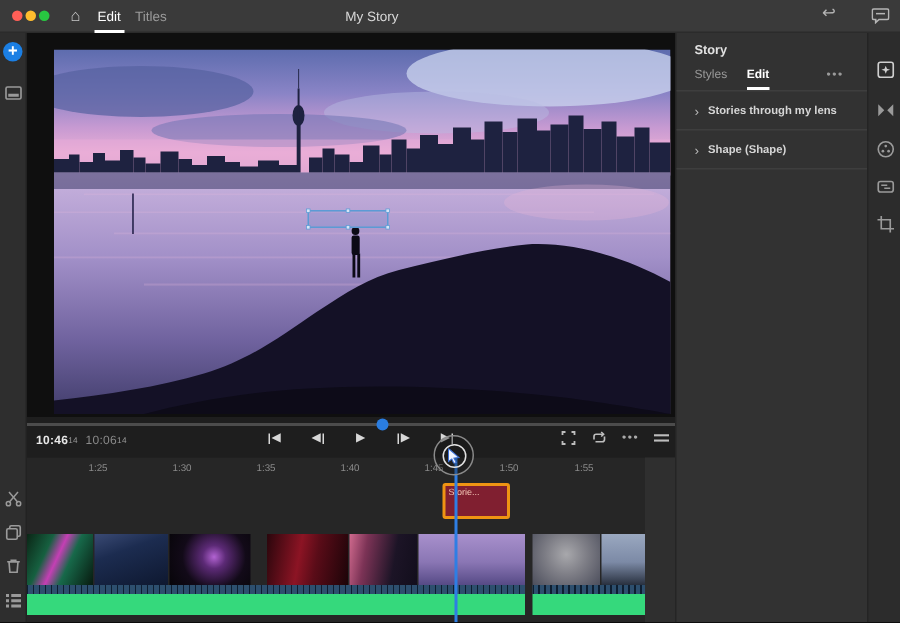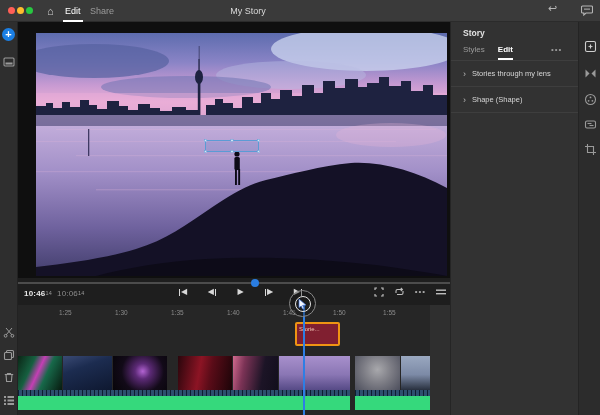--- a/index.html
+++ b/index.html
@@ -84,21 +84,21 @@
   
   #right-panel{left:450px;top:22px;width:128px;height:393px;background:#323232;border-left:1px solid #252525;}
   #panel-header{left:12px;top:6px;font-size:8.5px;font-weight:bold;color:#e2e2e2;}
   #panel-tabs{left:12px;top:23px;display:flex;font-size:8px;}
   #ptab-styles{color:#9a9a9a;padding-bottom:4px;}
   #ptab-edit{color:#fff;margin-left:13px;border-bottom:2px solid #fff;padding-bottom:4px;font-weight:bold;}
   #panel-more-btn{left:100px;top:23px;font-size:8px;letter-spacing:1px;color:#9a9a9a;}
   .pdivider{left:0;width:128px;height:1px;background:#3e3e3e;}
   .psection{left:0;width:128px;height:25px;display:flex;align-items:center;padding-left:12px;}
   .psection .chev{color:#b8b8b8;font-size:9px;margin-right:6px;}
-  .psection .plabel{font-size:7.5px;font-weight:normal;color:#d6d6d6;}
+  .psection .plabel{font-size:7.5px;font-weight:bold;color:#d6d6d6;}
 
   
   #right-strip{left:578px;top:22px;width:22px;height:393px;background:#2c2c2c;border-left:1px solid #242424;}
   .rs-icon{left:4.5px;width:13px;height:13px;color:#9a9a9a;}
   #graphics-panel-btn{top:18px;color:#cfcfcf;}
   #transitions-panel-btn{top:45px;}
   #color-panel-btn{top:71px;}
   #speed-panel-btn{top:96px;}
   #crop-panel-btn{top:121px;}
 
@@ -108,21 +108,21 @@
 <body>
 
 <div id="app">
 
   <div id="titlebar" class="abs">
     <div id="tl-red" class="abs tl"></div>
     <div id="tl-yellow" class="abs tl"></div>
     <div id="tl-green" class="abs tl"></div>
     <div id="home-btn" class="abs">⌂</div>
     <div id="tab-edit" class="abs nav-tab">Edit</div>
-    <div id="tab-share" class="abs nav-tab">Share</div>
+    <div id="tab-share" class="abs nav-tab">Titles</div>
     <div id="proj-title" class="abs">My Story</div>
     <div id="undo-btn" class="abs">↩</div>
     <div id="feedback-btn" class="abs">
       <svg width="12" height="11" viewBox="0 0 12 11">
           <path d="M1.5 1h9a1 1 0 011 1v5a1 1 0 01-1 1H5l-2.2 2V8H1.5a1 1 0 01-1-1V2a1 1 0 011-1z" fill="none" stroke="#b5b5b5" stroke-width="1.1"></path>
           <rect x="3" y="3.6" width="6" height="1" fill="#b5b5b5"></rect>
         </svg>
     </div>
   </div>
 

